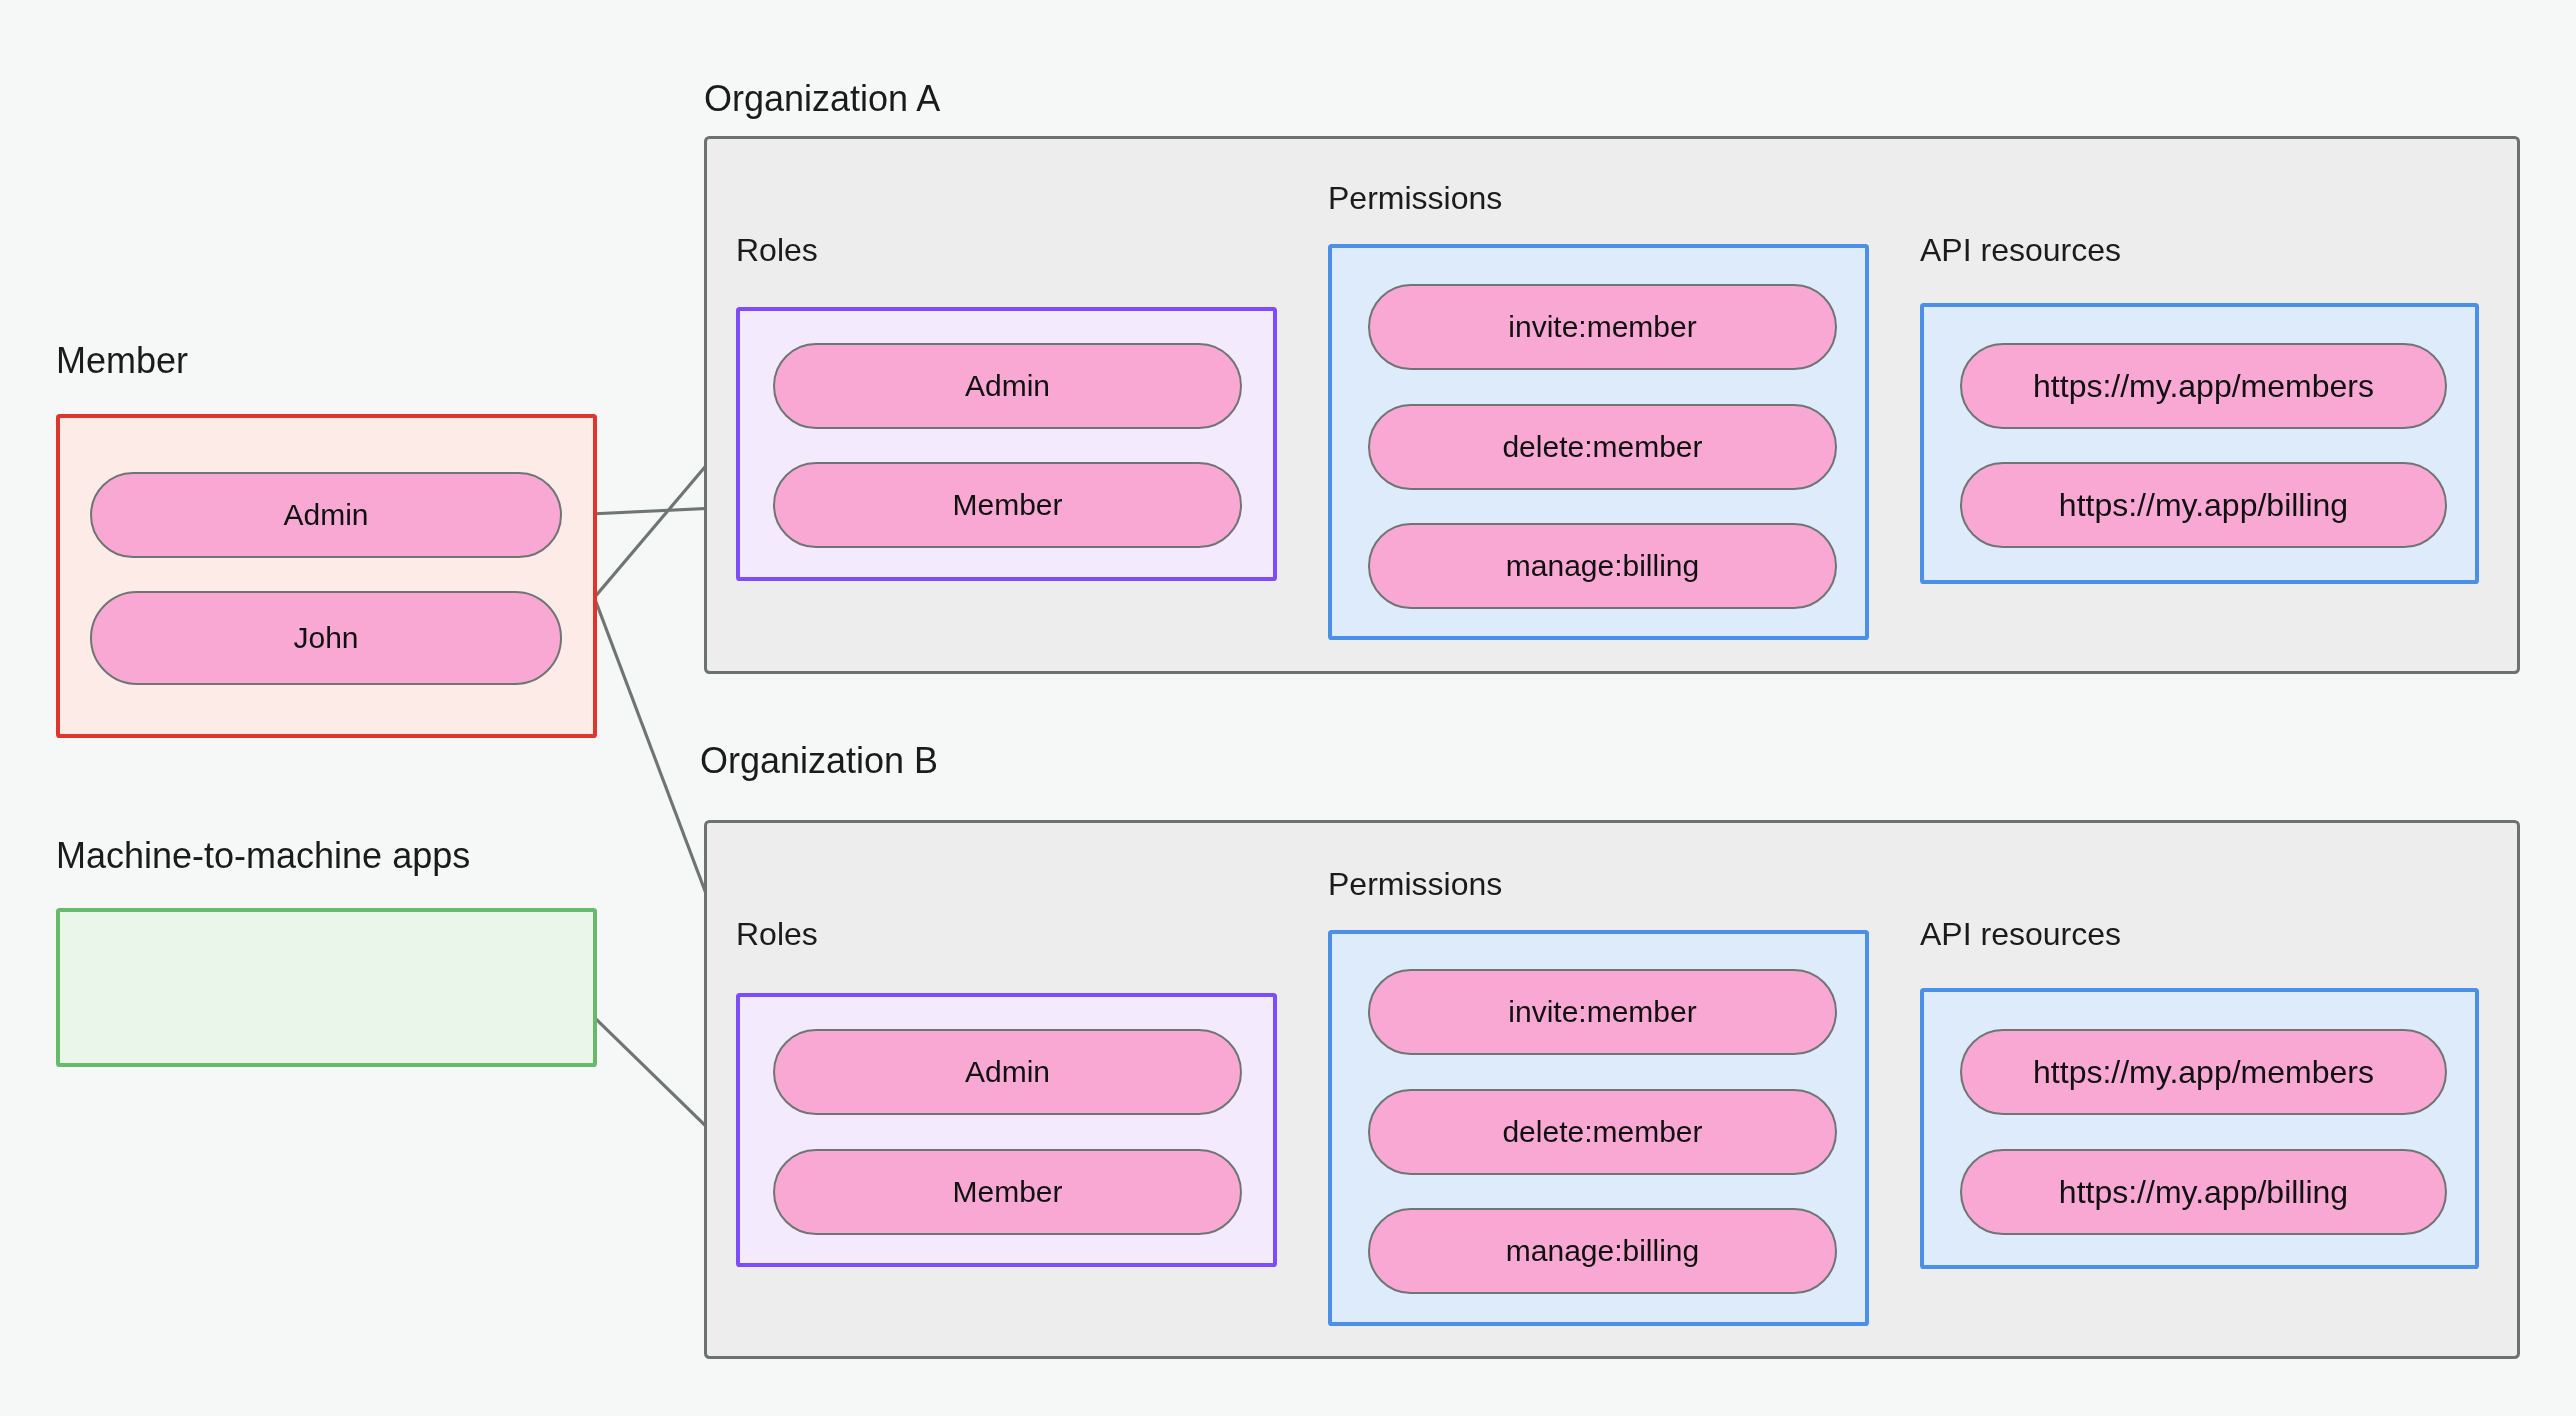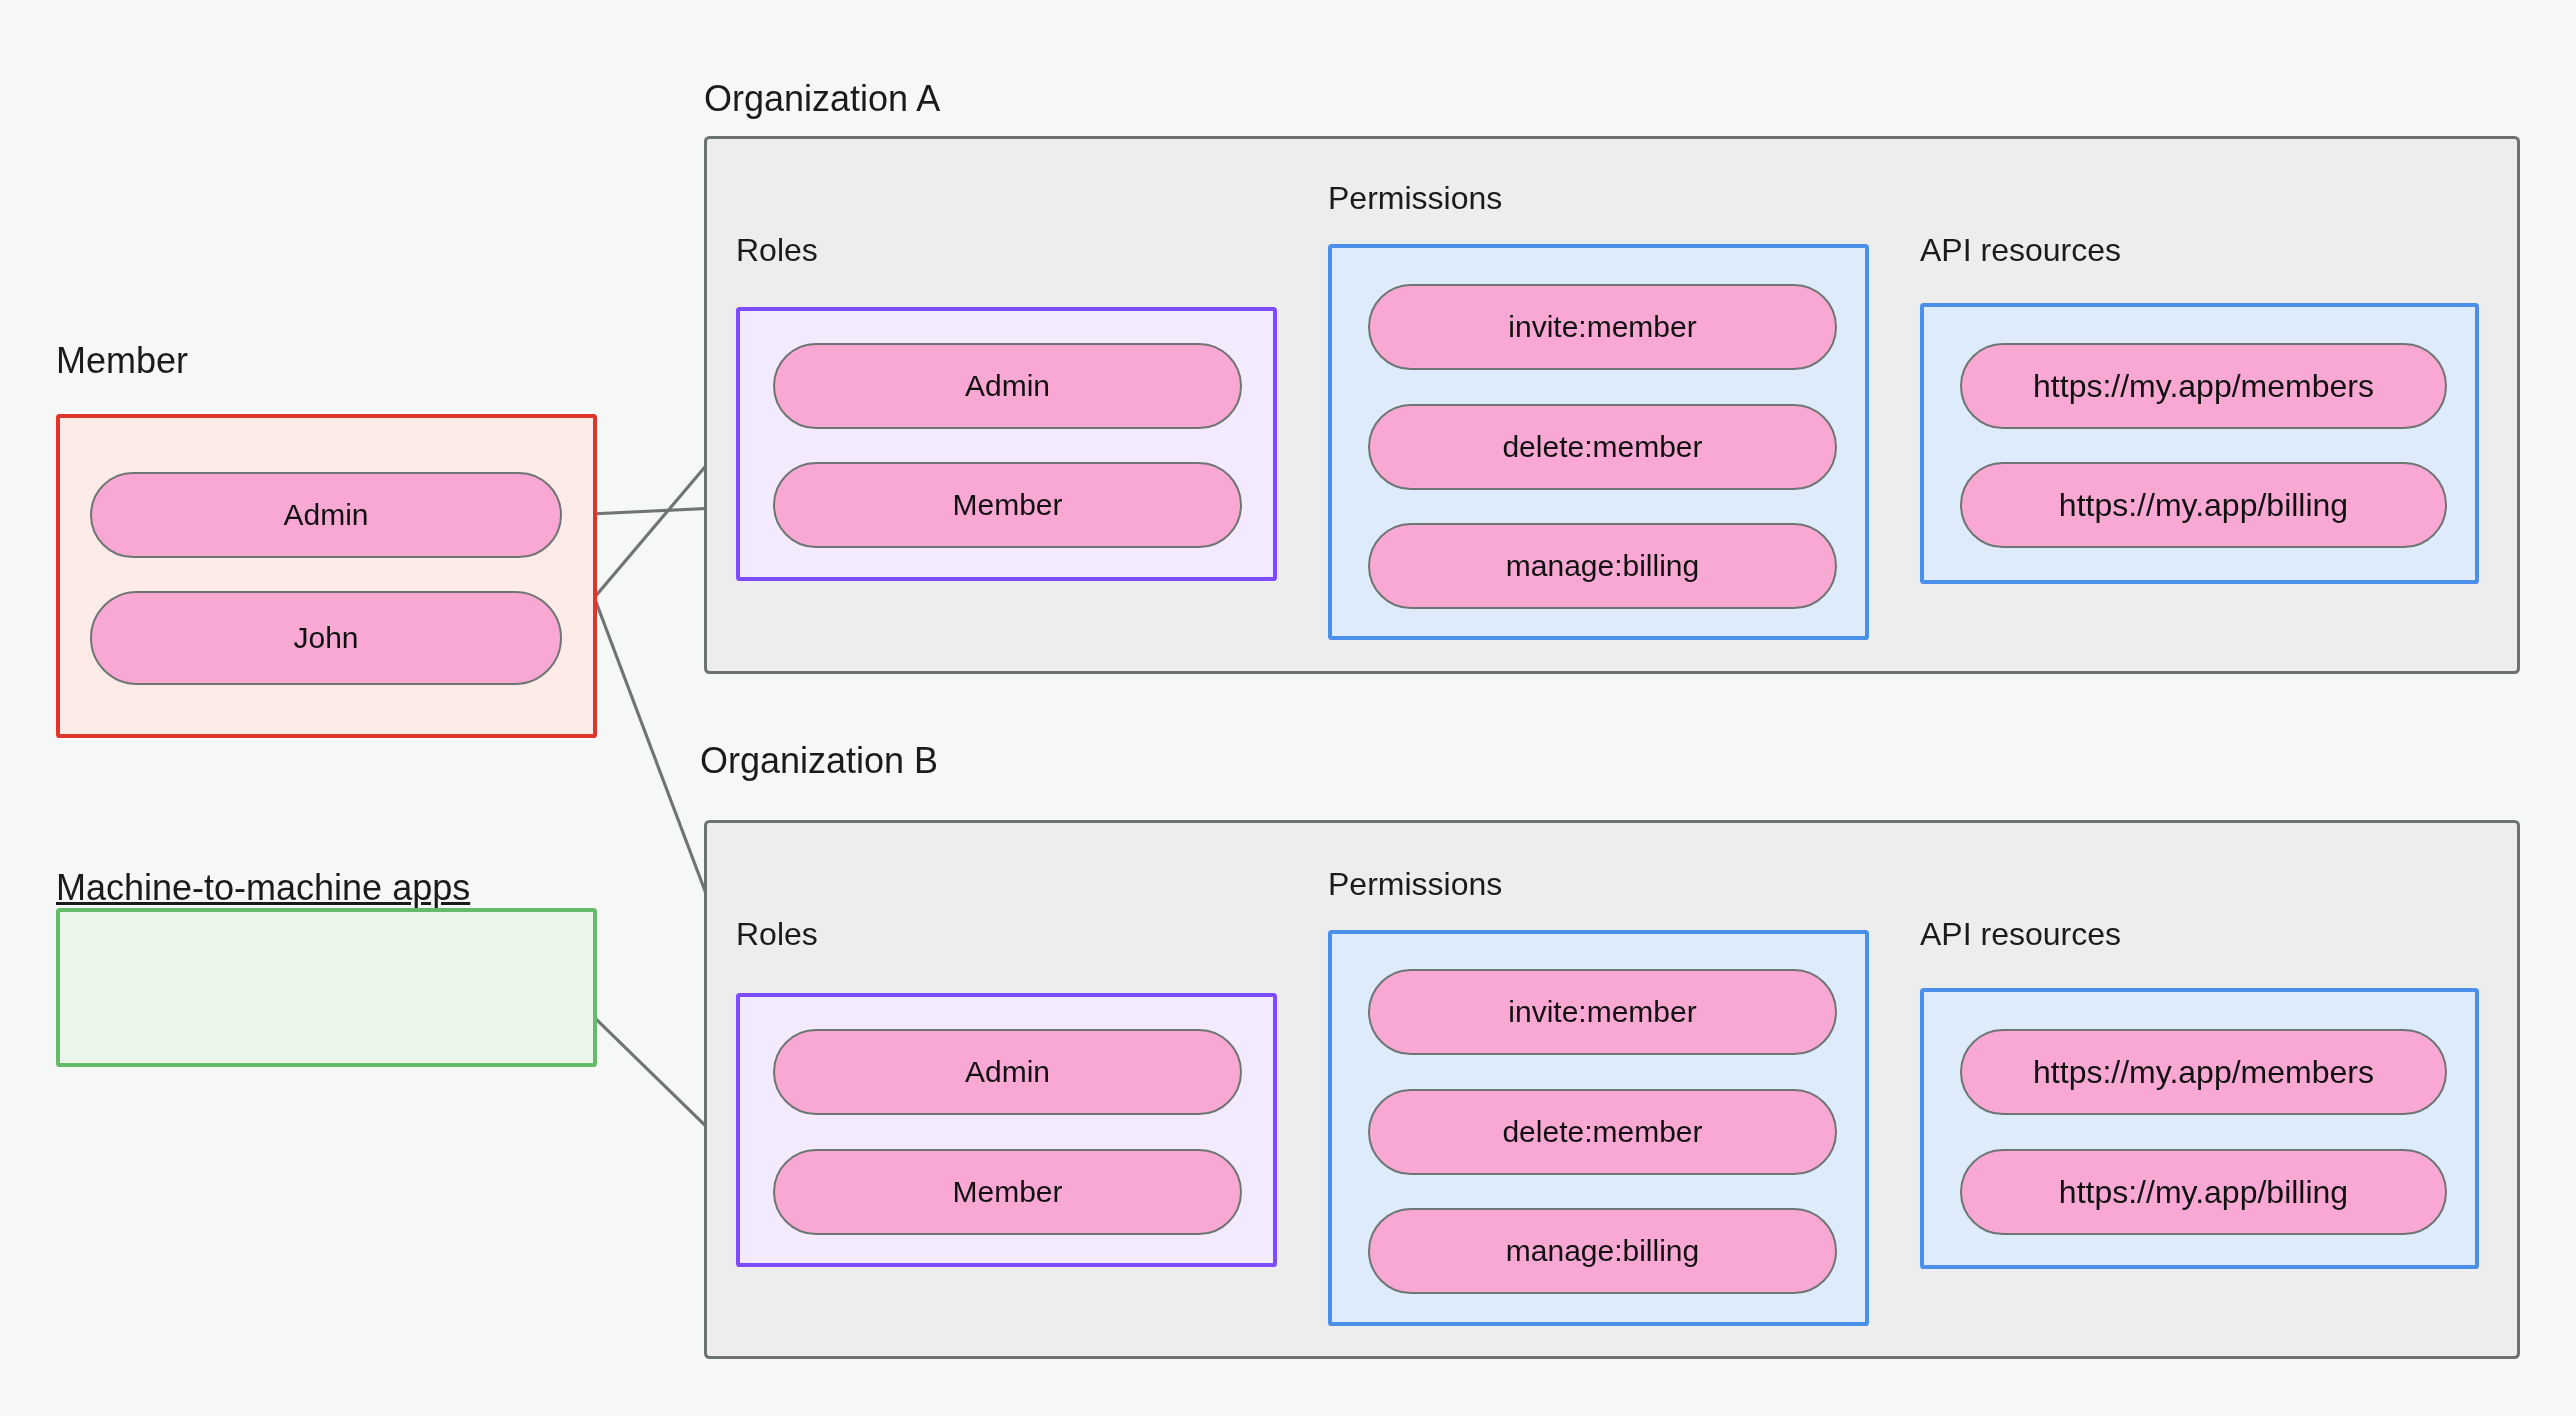--- a/index.html
+++ b/index.html
@@ -87,21 +87,21 @@
       <circle cx="2175" cy="1190" r="11"></circle>
       <circle cx="2175" cy="1323" r="11"></circle>
     </g>
   </svg>
 
   <div class="caption big" style="left:56px;top:341px;">Member</div>
   <div class="group users-box" style="left:56px;top:414px;width:541px;height:324px;"></div>
   <div class="pill" style="left:90px;top:472px;width:472px;height:86px;">Admin</div>
   <div class="pill" style="left:90px;top:591px;width:472px;height:94px;">John</div>
 
-  <div class="caption big" style="left:56px;top:868px;text-decoration:underline;">Machine-to-machine apps</div>
+  <div class="caption big" style="left:56px;top:836px;">Machine-to-machine apps</div>
   <div class="group m2m-box" style="left:56px;top:908px;width:541px;height:159px;"></div>
 
   <div class="caption big" style="left:704px;top:54px;margin-top:25px;">Organization A</div>
   <div class="group org-box" style="left:704px;top:136px;width:1816px;height:538px;"></div>
 
   <div class="caption" style="left:736px;top:232px;">Roles</div>
   <div class="group roles-box" style="left:736px;top:307px;width:541px;height:274px;"></div>
   <div class="pill" style="left:773px;top:343px;width:469px;height:86px;">Admin</div>
   <div class="pill" style="left:773px;top:462px;width:469px;height:86px;">Member</div>
 

